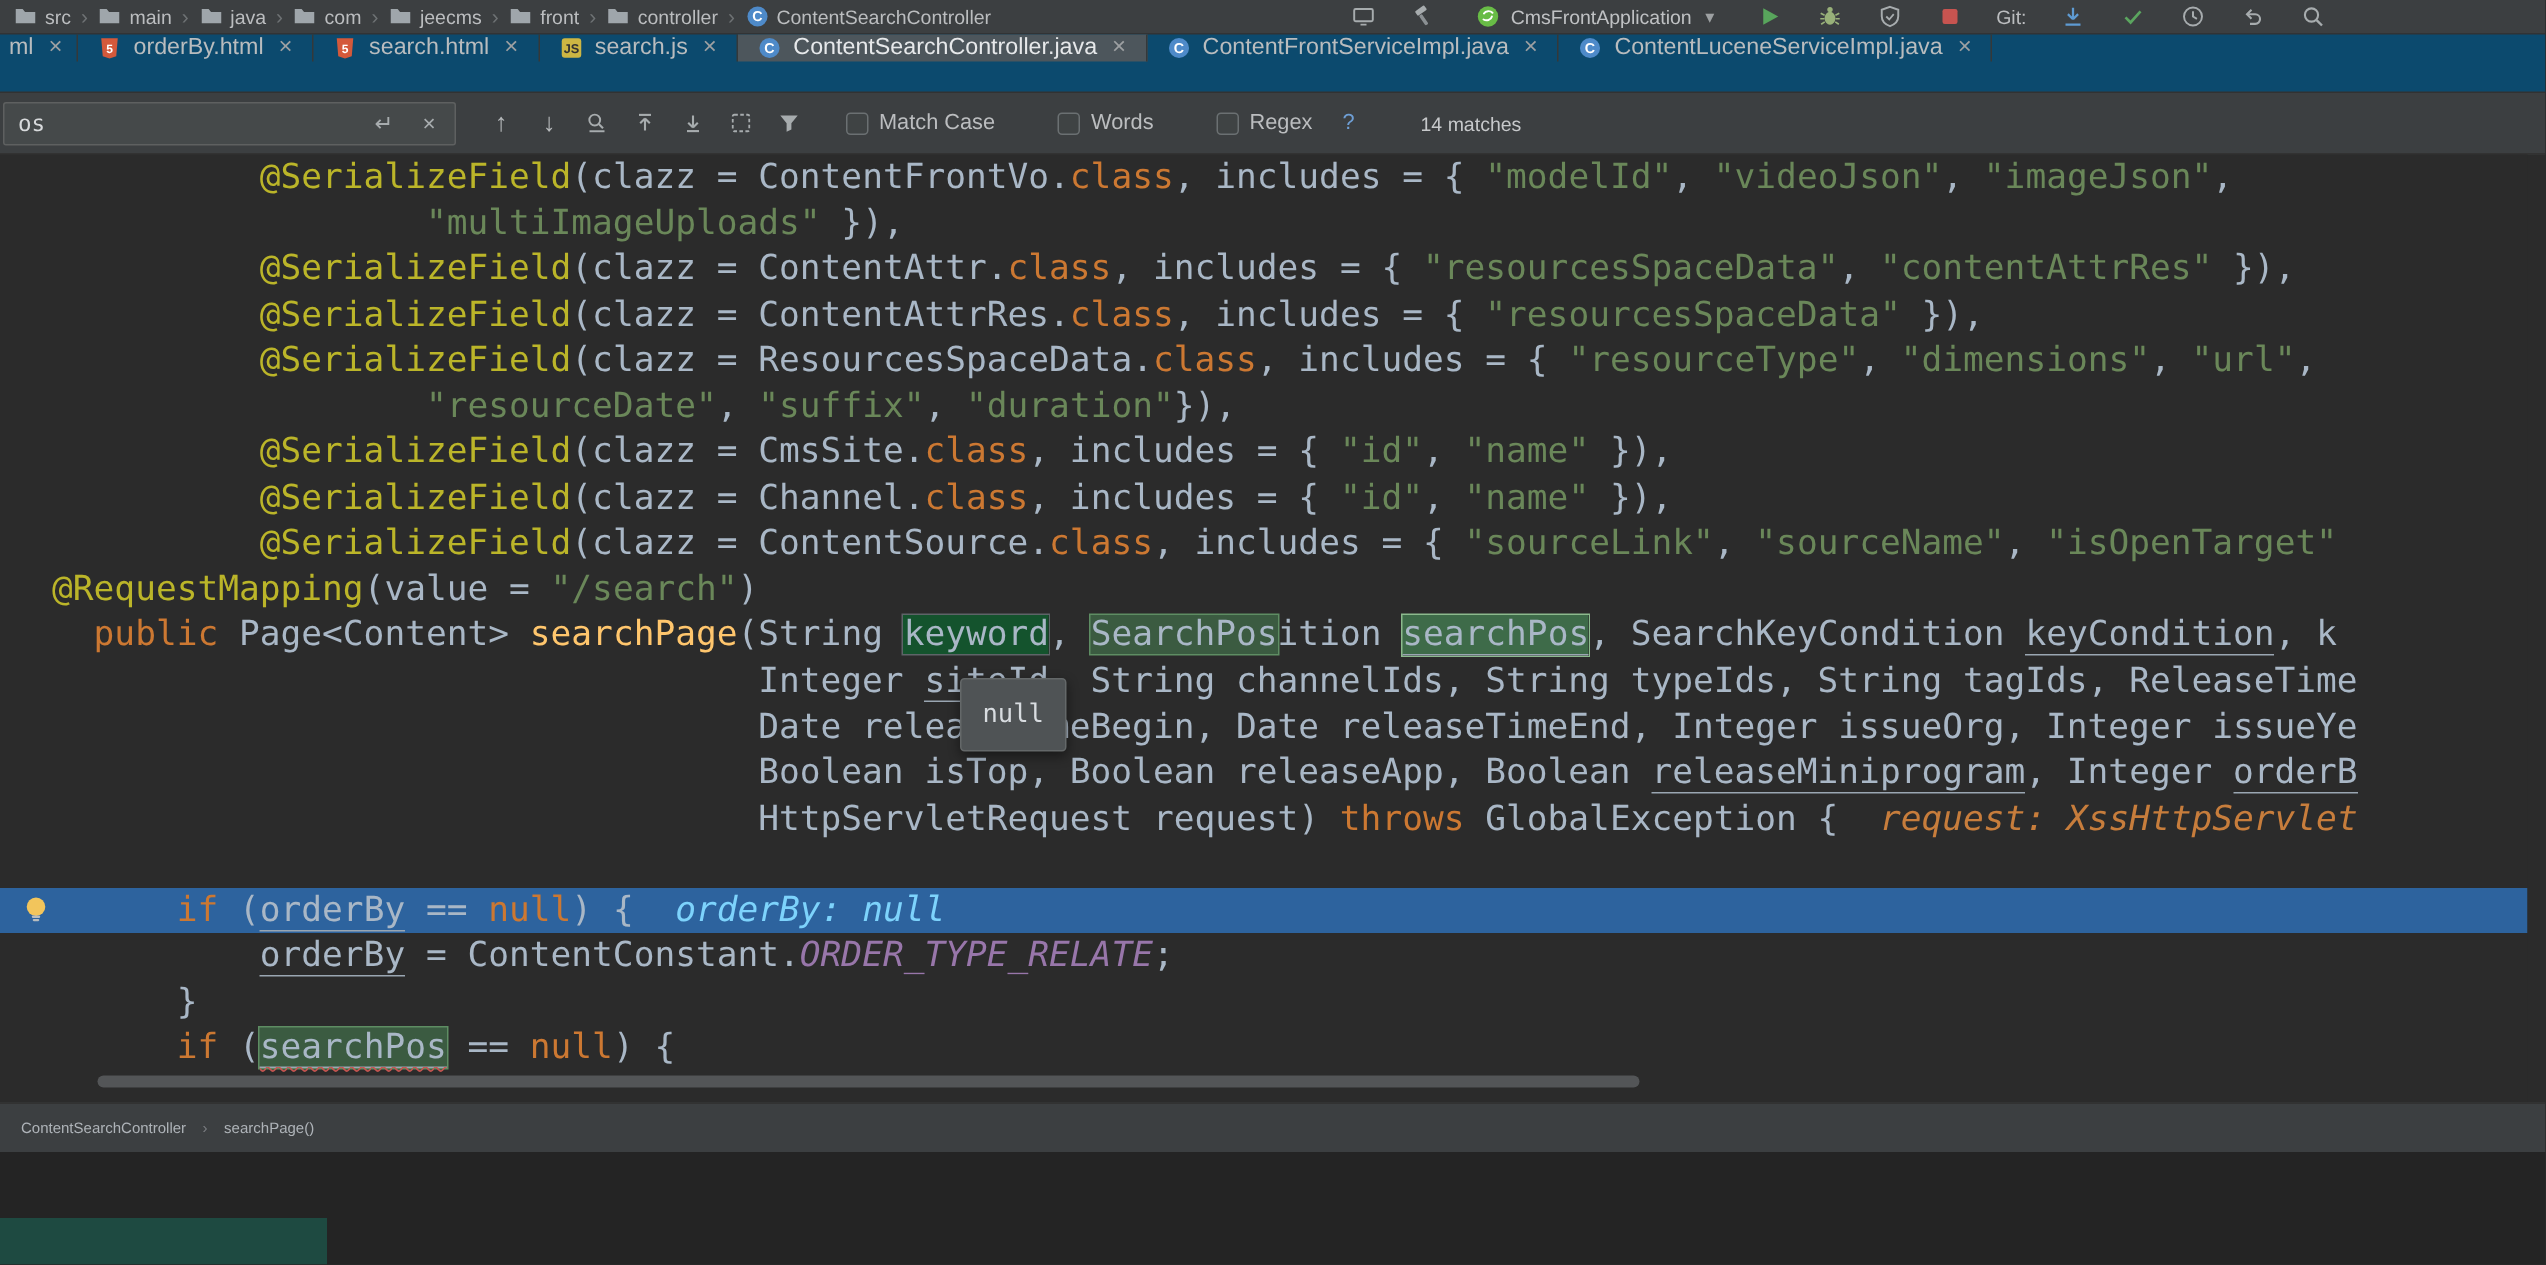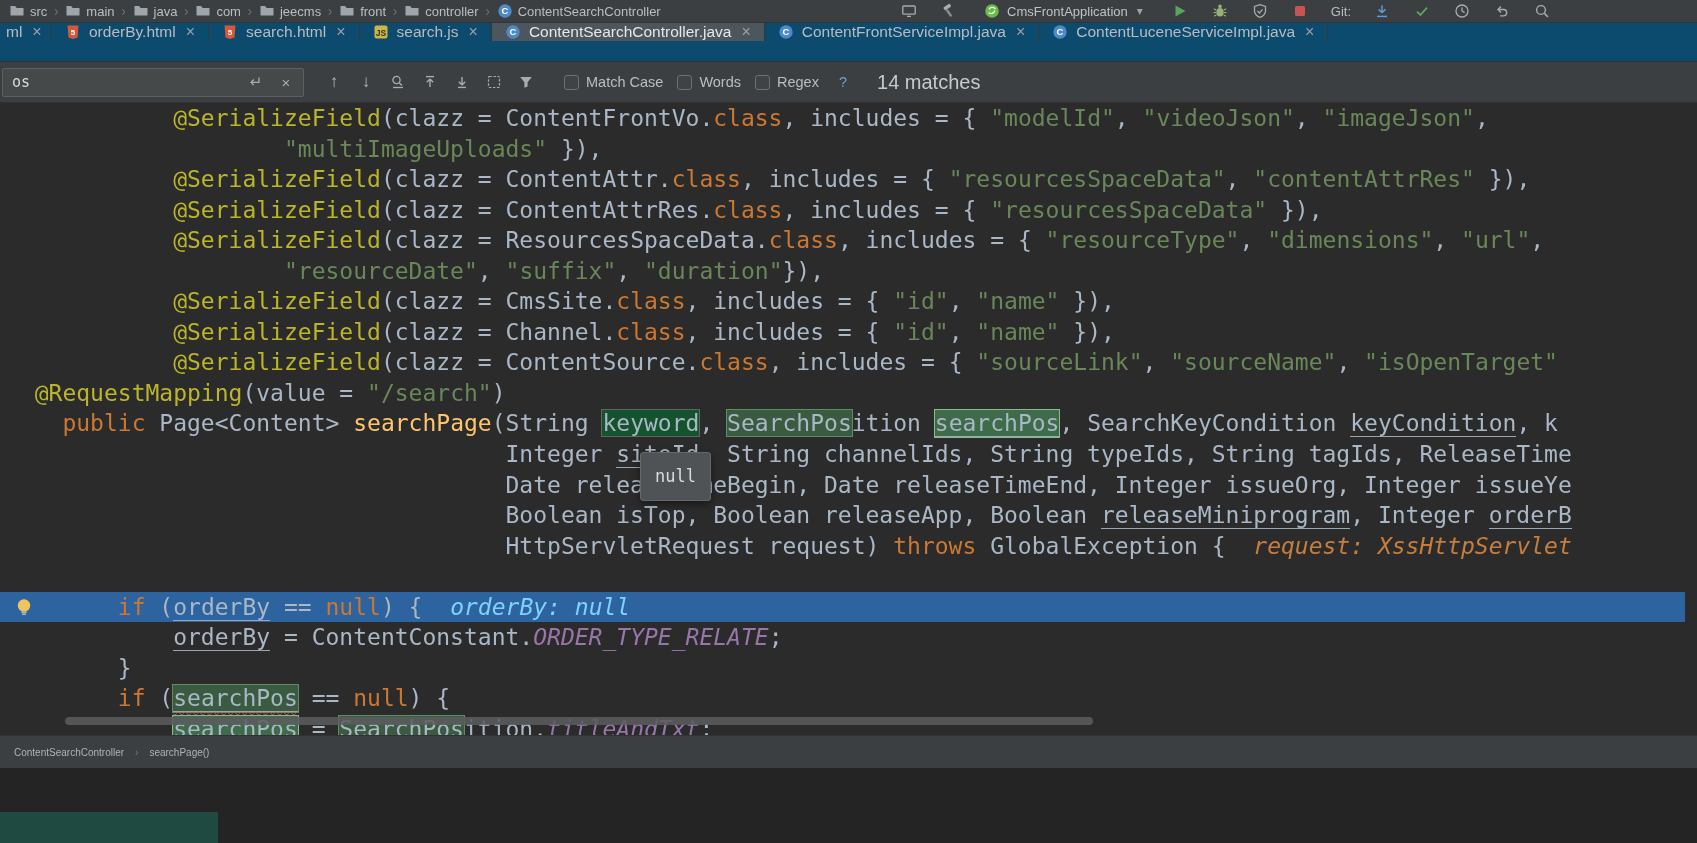--- a/index.html
+++ b/index.html
@@ -29,25 +29,25 @@
   .tab.partial{width:52px;overflow:hidden;padding:0 6px}
   .tab-close{color:#9DA0A2;font-size:16px;margin-left:2px;line-height:1}
 
   
   #findbar{position:absolute;left:0;top:62px;right:0;height:41px;background:#3C3F41;border-bottom:1px solid #323232;display:flex;align-items:center;padding-left:2px}
   #find-field{width:302px;height:29px;background:#45494A;border:1px solid #5E6060;border-radius:2px;display:flex;align-items:center;padding:0 9px;gap:12px}
   #find-query{font-family:"DejaVu Sans Mono",monospace;font-size:15px;color:#D8DADC;flex:1}
   #field-icons{display:flex;align-items:center;gap:14px}
   #find-nav{display:flex;align-items:center;margin-left:14px}
   .find-btn{width:32px;height:26px;display:inline-flex;align-items:center;justify-content:center;color:#B6B9BB;font-size:17px}
-  #find-options{display:flex;align-items:center;margin-left:22px;gap:14px}
+  #find-options{display:flex;align-items:center;margin-left:22px;gap:42px}
   .find-opt{display:inline-flex;align-items:center;gap:7px;font-size:14.5px;color:#BBBDBF}
   .checkbox{width:15px;height:15px;background:#3F4344;border:1px solid #6B7072;border-radius:3px;flex:none}
   #find-help{color:#6E9ED4;font-size:14.5px;margin-left:20px}
-  #find-results{color:#C7C9CB;font-size:20px;margin-left:30px}
+  #find-results{color:#C7C9CB;font-size:13px;margin-left:44px}
 
   
   #editor{position:absolute;left:0;top:103px;right:12px;height:632px;background:#2B2B2B;overflow:hidden;font-family:"DejaVu Sans Mono",monospace;font-size:23px;line-height:30.55px;color:#A9B7C6}
   .cl{white-space:pre;height:30.55px;padding-left:7px}
   .cl.exec{background:#2D639E}
   .tk.d{color:#A9B7C6}
   .tk.a{color:#BBB529}
   .tk.k{color:#CC7832}
   .tk.s{color:#6A8759}
   .tk.m{color:#FFC66D}
@@ -373,21 +373,20 @@
         <div class="cl"><span class="tk d">    </span><span class="tk k">public</span><span class="tk d"> Page&lt;Content&gt; </span><span class="tk m">searchPage</span><span class="tk d">(String </span><span class="tk d gg">keyword</span><span class="tk d">, </span><span class="tk d gb">SearchPos</span><span class="tk d">ition </span><span class="tk d gbc u">searchPos</span><span class="tk d">, SearchKeyCondition </span><span class="tk d u">keyCondition</span><span class="tk d">, k</span></div>
         <div class="cl"><span class="tk d">                                    </span><span class="tk d">Integer </span><span class="tk d u">siteId</span><span class="tk d">, String channelIds, String typeIds, String tagIds, ReleaseTime</span></div>
         <div class="cl"><span class="tk d">                                    </span><span class="tk d">Date releaseTimeBegin, Date releaseTimeEnd, Integer issueOrg, Integer issueYe</span></div>
         <div class="cl"><span class="tk d">                                    </span><span class="tk d">Boolean isTop, Boolean releaseApp, Boolean </span><span class="tk d u">releaseMiniprogram</span><span class="tk d">, Integer </span><span class="tk d u">orderB</span></div>
         <div class="cl"><span class="tk d">                                    </span><span class="tk d">HttpServletRequest request) </span><span class="tk k">throws</span><span class="tk d"> GlobalException {  </span><span class="tk h">request: XssHttpServlet</span></div>
         <div class="cl"><span class="tk d"></span></div>
         <div class="cl exec"><span class="tk d">        </span><span class="tk k">if</span><span class="tk d"> (</span><span class="tk d u">orderBy</span><span class="tk d"> == </span><span class="tk k">null</span><span class="tk d">) {  </span><span class="tk h2">orderBy: null</span></div>
         <div class="cl"><span class="tk d">            </span><span class="tk d u">orderBy</span><span class="tk d"> = ContentConstant.</span><span class="tk c">ORDER_TYPE_RELATE</span><span class="tk d">;</span></div>
         <div class="cl"><span class="tk d">        </span><span class="tk d">}</span></div>
         <div class="cl"><span class="tk d">        </span><span class="tk k">if</span><span class="tk d"> (</span><span class="tk d gb u wv">searchPos</span><span class="tk d"> == </span><span class="tk k">null</span><span class="tk d">) {</span></div>
-        <div class="cl"><span class="tk d">            </span><span class="tk d gbc u wv">searchPos</span><span class="tk d"> = </span><span class="tk d gb">SearchPos</span><span class="tk d">ition.</span><span class="tk c">titleAndTxt</span><span class="tk d">;</span></div>
       </div>
     <div id="bulb"><svg width="22" height="22" viewBox="0 0 22 22">
           <circle cx="11" cy="9.5" r="6.2" fill="#F2C55C"></circle>
           <rect x="8.2" y="15.4" width="5.6" height="1.6" rx="0.8" fill="#B9BDBE"></rect>
           <rect x="8.8" y="17.6" width="4.4" height="1.5" rx="0.75" fill="#B9BDBE"></rect>
         </svg></div>
     <div id="value-tooltip">null</div>
     <div id="hscroll"></div>
   </div>
 

